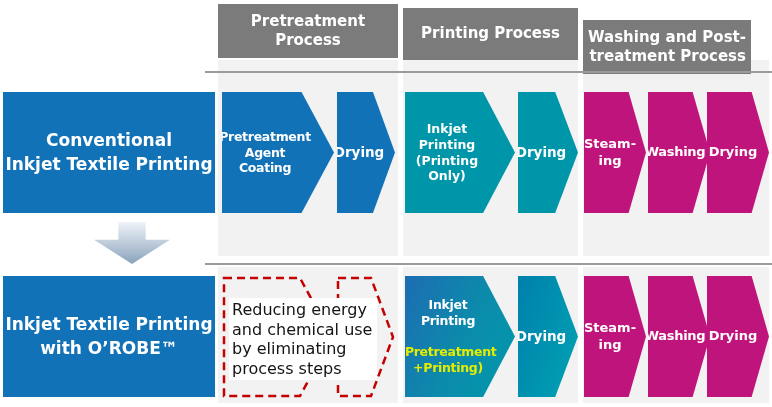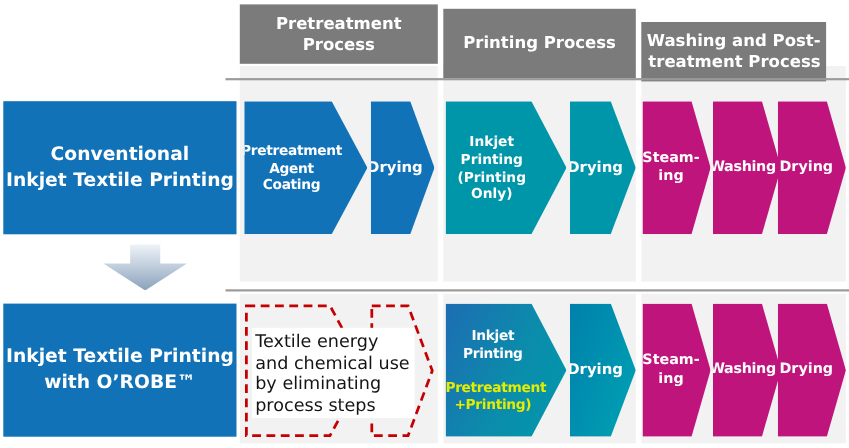--- a/index.html
+++ b/index.html
@@ -57,21 +57,21 @@
 
   <div class="col-strip" style="left:218px;top:60px;width:180px;height:196px;"></div>
   <div class="col-strip" style="left:403px;top:60px;width:175px;height:196px;"></div>
   <div class="col-strip" style="left:583px;top:60px;width:186px;height:196px;"></div>
   <div class="col-strip" style="left:218px;top:267px;width:180px;height:136px;"></div>
   <div class="col-strip" style="left:403px;top:267px;width:175px;height:136px;"></div>
   <div class="col-strip" style="left:583px;top:267px;width:186px;height:136px;"></div>
 
   <div class="col-header" style="left:218px;top:4px;width:180px;height:54px;">Pretreatment
 Process</div>
-  <div class="col-header" style="left:403px;top:8px;width:175px;height:63px;">Printing Process</div>
+  <div class="col-header" style="left:403px;top:8px;width:175px;height:52px;">Printing Process</div>
   <div class="col-header" style="left:583px;top:20px;width:168px;height:54px;text-align:right;">Washing and Post-
 treatment Process</div>
 
   <div class="divider" style="top:71px;"></div>
   <div class="divider" style="top:263px;"></div>
 
   <div class="side-box" style="top:92px;">Conventional
 Inkjet Textile Printing</div>
 
   <div class="arrow clip-big bg-blue" style="left:222px;top:92px;width:112px;font-size:12.5px;padding-right:26px;letter-spacing:-0.3px;">Pretreatment
@@ -92,21 +92,21 @@
 
   <div class="down-arrow"></div>
 
   <div class="side-box" style="top:276px;">Inkjet Textile Printing
 with O’ROBE™</div>
 
   <svg class="dashed-svg" width="182" height="130" viewBox="0 0 182 130">
     <polygon points="6,6 82,6 114,65 82,124 6,124" fill="none" stroke="#c40000" stroke-width="2.5" stroke-dasharray="8,5"></polygon>
     <polygon points="120,6 153,6 175,65 153,124 120,124" fill="none" stroke="#c40000" stroke-width="2.5" stroke-dasharray="8,5"></polygon>
   </svg>
-  <div class="note-box">Textile energy
+  <div class="note-box">Reducing energy
 and chemical use
 by eliminating
 process steps</div>
 
   <div class="arrow clip-big bg-grad-big" style="left:405px;top:276px;width:110px;font-size:12.5px;padding-right:24px;letter-spacing:-0.3px;">
     <div>
       <span class="lbl-white">Inkjet
 Printing</span>
       <span class="lbl-yellow">(Pretreatment
 +Printing)</span>

